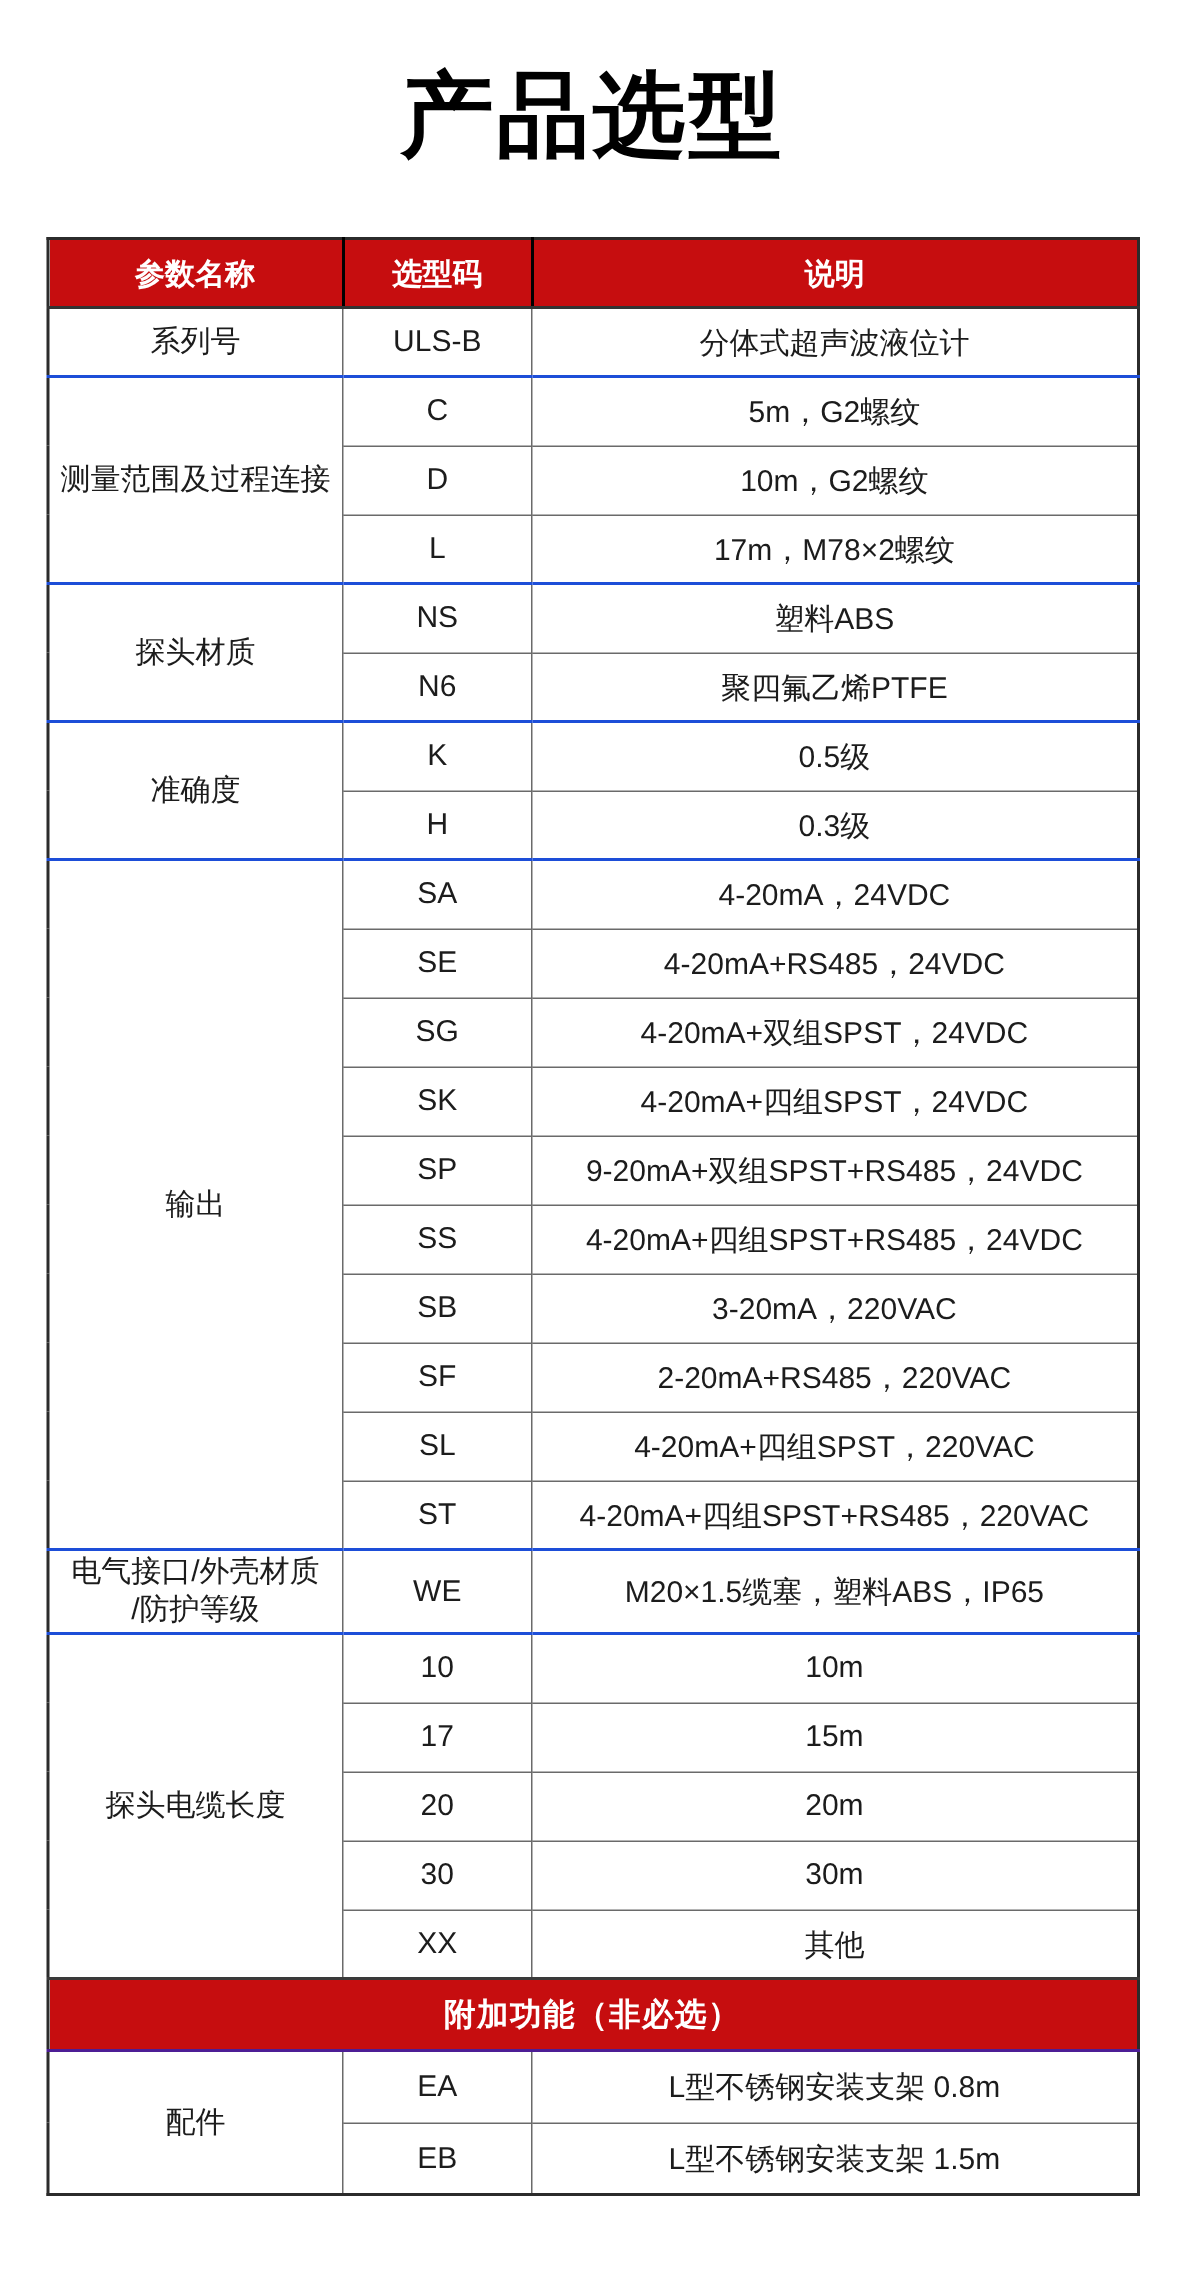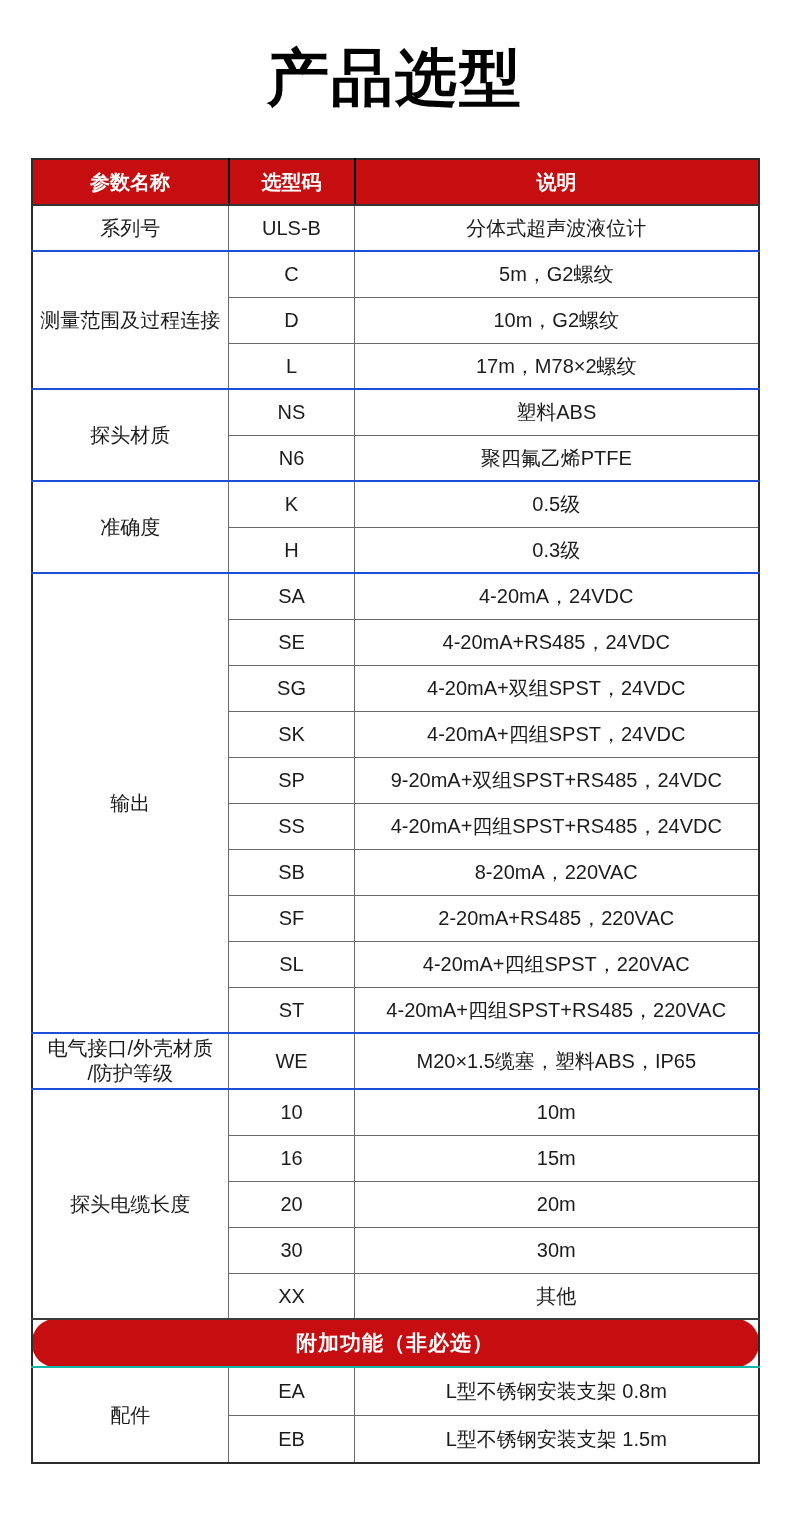--- a/index.html
+++ b/index.html
@@ -38,23 +38,22 @@
     border-bottom:2px solid #333333;border-top:none;
   }
   thead th + th{border-left:2px solid #000000;}
   tbody tr{height:46px;}
   tbody tr.group-start td{border-top:2px solid #1d4ed8;}
   td.param-cell{line-height:1.25;}
   tr.banner-row{height:48px;}
   tr.banner-row td{
     background:var(--red);color:var(--head-text);
     font-weight:700;font-size:21px;
-    border-top:2px solid #3A3A3A;border-bottom:2px solid #14b8a6;
+    border-top:2px solid #3A3A3A;border-bottom:2px solid #4c1d95;
     letter-spacing:1px;
-    border-radius:23px;
   }
   tr.accessory-row{height:48px;}
 </style>
 </head>
 <body>
 
 <div class="page">
   <h1 class="page-title">产品选型</h1>
 
   <table class="selection-table">
@@ -127,21 +126,21 @@
         <tr>
           <td class="code-cell">SP</td>
           <td class="desc-cell">9-20mA+双组SPST+RS485，24VDC</td>
         </tr>
         <tr>
           <td class="code-cell">SS</td>
           <td class="desc-cell">4-20mA+四组SPST+RS485，24VDC</td>
         </tr>
         <tr>
           <td class="code-cell">SB</td>
-          <td class="desc-cell">8-20mA，220VAC</td>
+          <td class="desc-cell">3-20mA，220VAC</td>
         </tr>
         <tr>
           <td class="code-cell">SF</td>
           <td class="desc-cell">2-20mA+RS485，220VAC</td>
         </tr>
         <tr>
           <td class="code-cell">SL</td>
           <td class="desc-cell">4-20mA+四组SPST，220VAC</td>
         </tr>
         <tr>
@@ -152,21 +151,21 @@
           <td class="param-cell" rowspan="1">电气接口/外壳材质<br>/防护等级</td>
           <td class="code-cell">WE</td>
           <td class="desc-cell">M20×1.5缆塞，塑料ABS，IP65</td>
         </tr>
         <tr class="group-start">
           <td class="param-cell" rowspan="5">探头电缆长度</td>
           <td class="code-cell">10</td>
           <td class="desc-cell">10m</td>
         </tr>
         <tr>
-          <td class="code-cell">16</td>
+          <td class="code-cell">17</td>
           <td class="desc-cell">15m</td>
         </tr>
         <tr>
           <td class="code-cell">20</td>
           <td class="desc-cell">20m</td>
         </tr>
         <tr>
           <td class="code-cell">30</td>
           <td class="desc-cell">30m</td>
         </tr>

